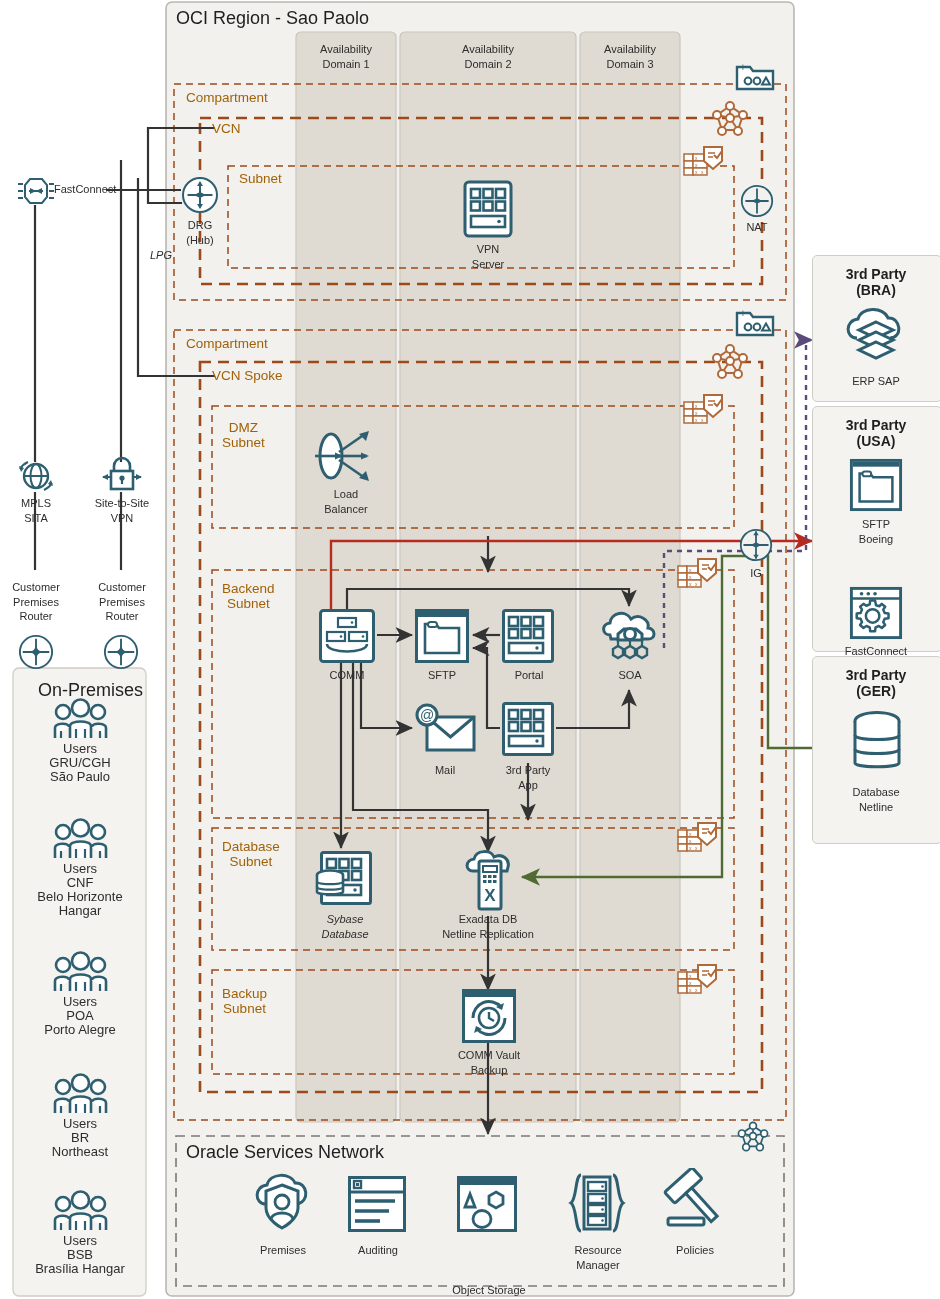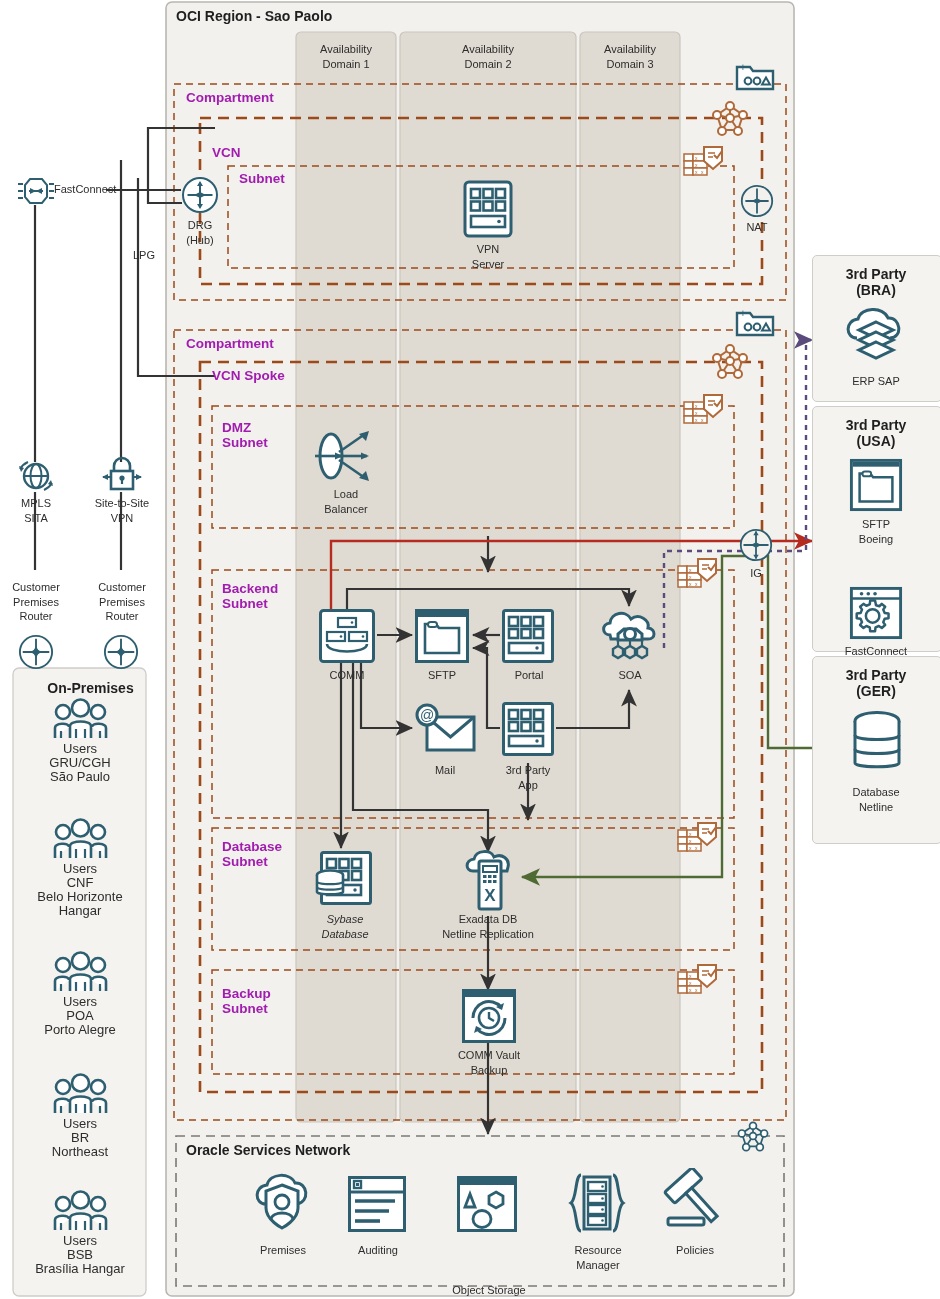--- a/index.html
+++ b/index.html
@@ -1,22 +1,22 @@
 <!DOCTYPE html>
 <html><head>
 <meta charset="utf-8">
 <style>
   html,body{margin:0;padding:0;background:#ffffff;}
   body{font-family:"Liberation Sans",sans-serif;}
   #root{position:relative;width:940px;height:1299px;overflow:hidden;background:#fff;}
   svg.layer{position:absolute;left:0;top:0;width:940px;height:1299px;overflow:visible;pointer-events:none;}
   .lbl{position:absolute;text-align:center;color:#2d2d2d;font-size:11px;line-height:14.5px;white-space:pre-line;}
   .lbl-sm{font-size:13px;line-height:14px;}
-  .ttl{position:absolute;font-weight:bold;font-size:14px;color:#1f1f1f;}
-  .otitle{position:absolute;font-weight:bold;font-size:13.5px;color:#a21caf;white-space:pre-line;line-height:15px;}
+  .ttl{position:absolute;font-weight:normal;font-size:18px;color:#1f1f1f;}
+  .otitle{position:absolute;font-weight:normal;font-size:13.5px;color:#a16207;white-space:pre-line;line-height:15px;text-align:center;}
   .icon{position:absolute;}
   .icon svg{display:block;}
   .tp-box{position:absolute;background:#f4f3f0;border:1px solid #cfcdc8;border-radius:5px;}
   .tp-title{position:absolute;width:100%;text-align:center;font-weight:bold;font-size:14px;color:#1f1f1f;line-height:16px;white-space:pre-line;}
 </style>
 </head>
 <body>
 
 <div id="root">
 
@@ -104,21 +104,21 @@
   <div class="ttl" style="left:176px;top:8px;">OCI Region - Sao Paolo</div>
 
   <div class="lbl" style="left:296px;top:42px;width:100px;">Availability
 Domain 1</div>
   <div class="lbl" style="left:400px;top:42px;width:176px;">Availability
 Domain 2</div>
   <div class="lbl" style="left:580px;top:42px;width:100px;">Availability
 Domain 3</div>
 
   <div class="otitle" style="left:186px;top:90px;">Compartment</div>
-  <div class="otitle" style="left:212px;top:121px;margin-top:24px;">VCN</div>
+  <div class="otitle" style="left:212px;top:121px;">VCN</div>
   <div class="otitle" style="left:239px;top:171px;">Subnet</div>
 
   <div class="otitle" style="left:186px;top:336px;">Compartment</div>
   <div class="otitle" style="left:212px;top:368px;">VCN Spoke</div>
   <div class="otitle" style="left:222px;top:420px;">DMZ
 Subnet</div>
   <div class="otitle" style="left:222px;top:581px;">Backend
 Subnet</div>
   <div class="otitle" style="left:222px;top:839px;">Database
 Subnet</div>
@@ -618,21 +618,21 @@
         <path d="M2,9 L7,9 M2,16 L7,16 M2,23 L7,23 M33,9 L38,9 M33,16 L38,16 M33,23 L38,23"></path>
         <path d="M13,16 L27,16"></path>
       </g>
       <g fill="#2e5f70">
           <path d="M20,16 L14,13 L14,19 Z"></path>
           <path d="M20,16 L26,13 L26,19 Z"></path>
         </g>
     </svg>
   </div>
   <div class="lbl" style="left:54px;top:182px;width:100px;text-align:left;">FastConnect</div>
-  <div class="lbl" style="left:124px;top:248px;width:40px;">LPG</div>
+  <div class="lbl" style="left:141px;top:248px;width:40px;font-style:italic;">LPG</div>
 
   <div class="icon" style="left:16px;top:457px;">
     <svg width="40" height="38" viewBox="0 0 40 38">
       <circle cx="20" cy="19" r="12" fill="#fff" stroke="#2e5f70" stroke-width="2.4"></circle>
       <g fill="none" stroke="#2e5f70" stroke-width="2">
         <path d="M8,19 L32,19"></path>
           <ellipse cx="20" cy="19" rx="5.5" ry="12"></ellipse>
         <path d="M4,12 A17,17 0 0 1 12,5"></path>
           <path d="M36,26 A17,17 0 0 1 28,33"></path>
       </g>

